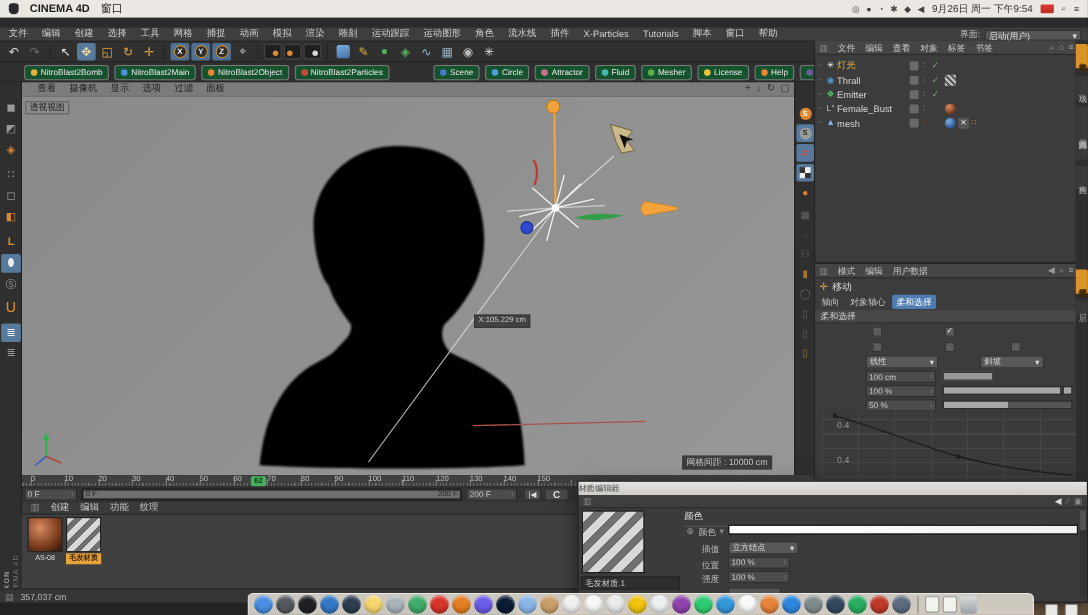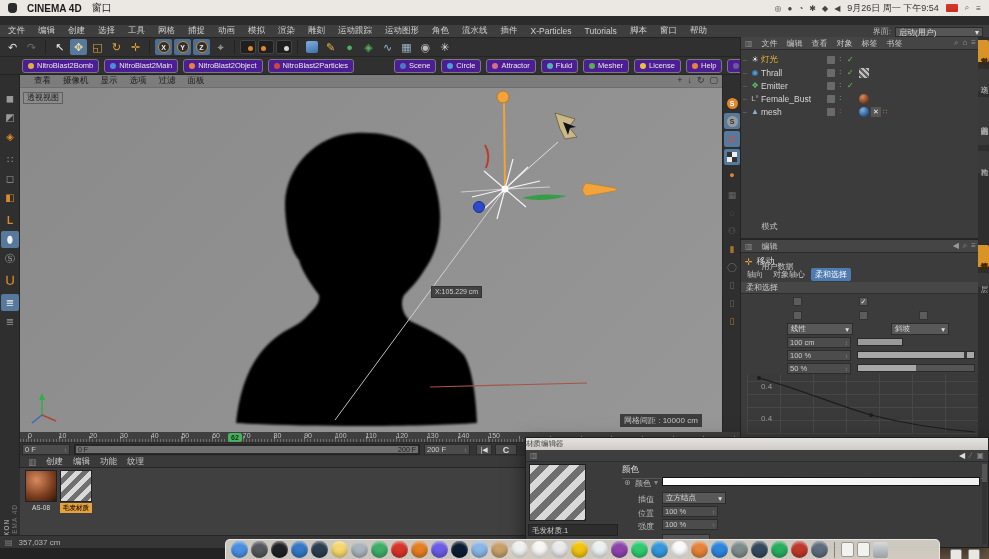--- a/index.html
+++ b/index.html
@@ -25,21 +25,21 @@
   
   .toolbar{left:0;top:38px;width:989px;height:19px;background:#303030;display:flex;align-items:center;padding-left:4px;gap:2px;border-bottom:1px solid #242424;}
   .tbtn{width:17px;height:16px;display:flex;align-items:center;justify-content:center;font-size:11px;color:#ccc;border-radius:2px;position:relative;}
   .tbtn.hl{background:#56799c;}
   .tsep{width:1px;height:14px;background:#232323;margin:0 3px;}
   .xyz{background:#4d6f94;border-radius:2px;}
   .xyz i{font-style:normal;width:12px;height:12px;border:1.5px solid #c98c2e;border-radius:50%;background:#2e2e2e;color:#eee;font-size:7px;display:flex;align-items:center;justify-content:center;font-weight:bold;}
   .rnd{width:16px;height:14px;background:#1f1f1f;border-radius:2px;border:1px solid #444;position:relative;}
   .rnd em{position:absolute;right:2px;bottom:2px;width:5px;height:5px;border-radius:50%;background:#e08a2c;}
   .plugbar{left:0;top:57px;width:989px;height:18px;background:#303030;display:flex;align-items:center;padding-left:22px;gap:5px;border-bottom:1px solid #242424;}
-  .pbtn{height:14px;background:#4c1d95;border:1px solid #7a7a7a;border-radius:3px;color:#e8e8e8;font-size:7.5px;display:flex;align-items:center;gap:3px;padding:0 5px;white-space:nowrap;justify-content:space-between;}
+  .pbtn{height:14px;background:#14532d;border:1px solid #7a7a7a;border-radius:3px;color:#e8e8e8;font-size:7.5px;display:flex;align-items:center;gap:3px;padding:0 5px;white-space:nowrap;justify-content:space-between;}
   .pbtn b{width:6px;height:6px;border-radius:50%;display:inline-block;}
   
   .modestrip{left:0;top:75px;width:20px;height:460px;background:#2f2f2f;border-right:1px solid #222;}
   .mico{position:absolute;left:1px;width:18px;height:17px;display:flex;align-items:center;justify-content:center;font-size:10px;color:#999;border-radius:2px;}
   .mico.bl{background:#56799c;color:#eee;}
   
   .viewport{left:20px;top:75px;width:702px;height:357px;background:linear-gradient(135deg,#8a8a8a,#979797);overflow:hidden;}
   .vpmenu{position:absolute;left:0;top:0;width:702px;height:13px;background:#7c7c7c;display:flex;align-items:center;gap:12px;padding-left:14px;font-size:8.5px;color:#1e1e1e;border-bottom:1px solid #6d6d6d;}
   .vpctrl{position:absolute;right:4px;top:0;display:flex;gap:5px;font-size:9px;color:#2e2e2e;}
   .vplabel{position:absolute;left:3px;top:17px;font-size:8px;color:#222;background:#8b8b8b;border:1px solid #5f5f5f;padding:0 3px;line-height:10px;}
@@ -474,21 +474,21 @@
         <span class="chk" style="color:transparent;">✓</span>
       <span class="tag-sph" style="background:radial-gradient(circle at 35% 30%,#7fb0e0,#2c5a96 65%,#15304f);"></span>
       <span class="tag-x">✕</span>
       <span style="color:#e09a3c;font-size:7px;margin-left:2px;">∷</span>
     </div>
 
     <div style="position:absolute;left:0;top:201px;width:238px;height:2px;background:#262626;"></div>
 
     <div class="pmenu" style="top:203px;">
       <span class="mic">▥</span>
-      <span style="display:flex;gap:9px;flex-direction:column;">
+      <span style="display:flex;gap:9px;">
           <span>模式</span>
           <span>编辑</span>
           <span>用户数据</span>
         </span>
       <span class="ricons">
           <span>◀</span>
           <span>⌕</span>
           <span>≡</span>
         </span>
     </div>

